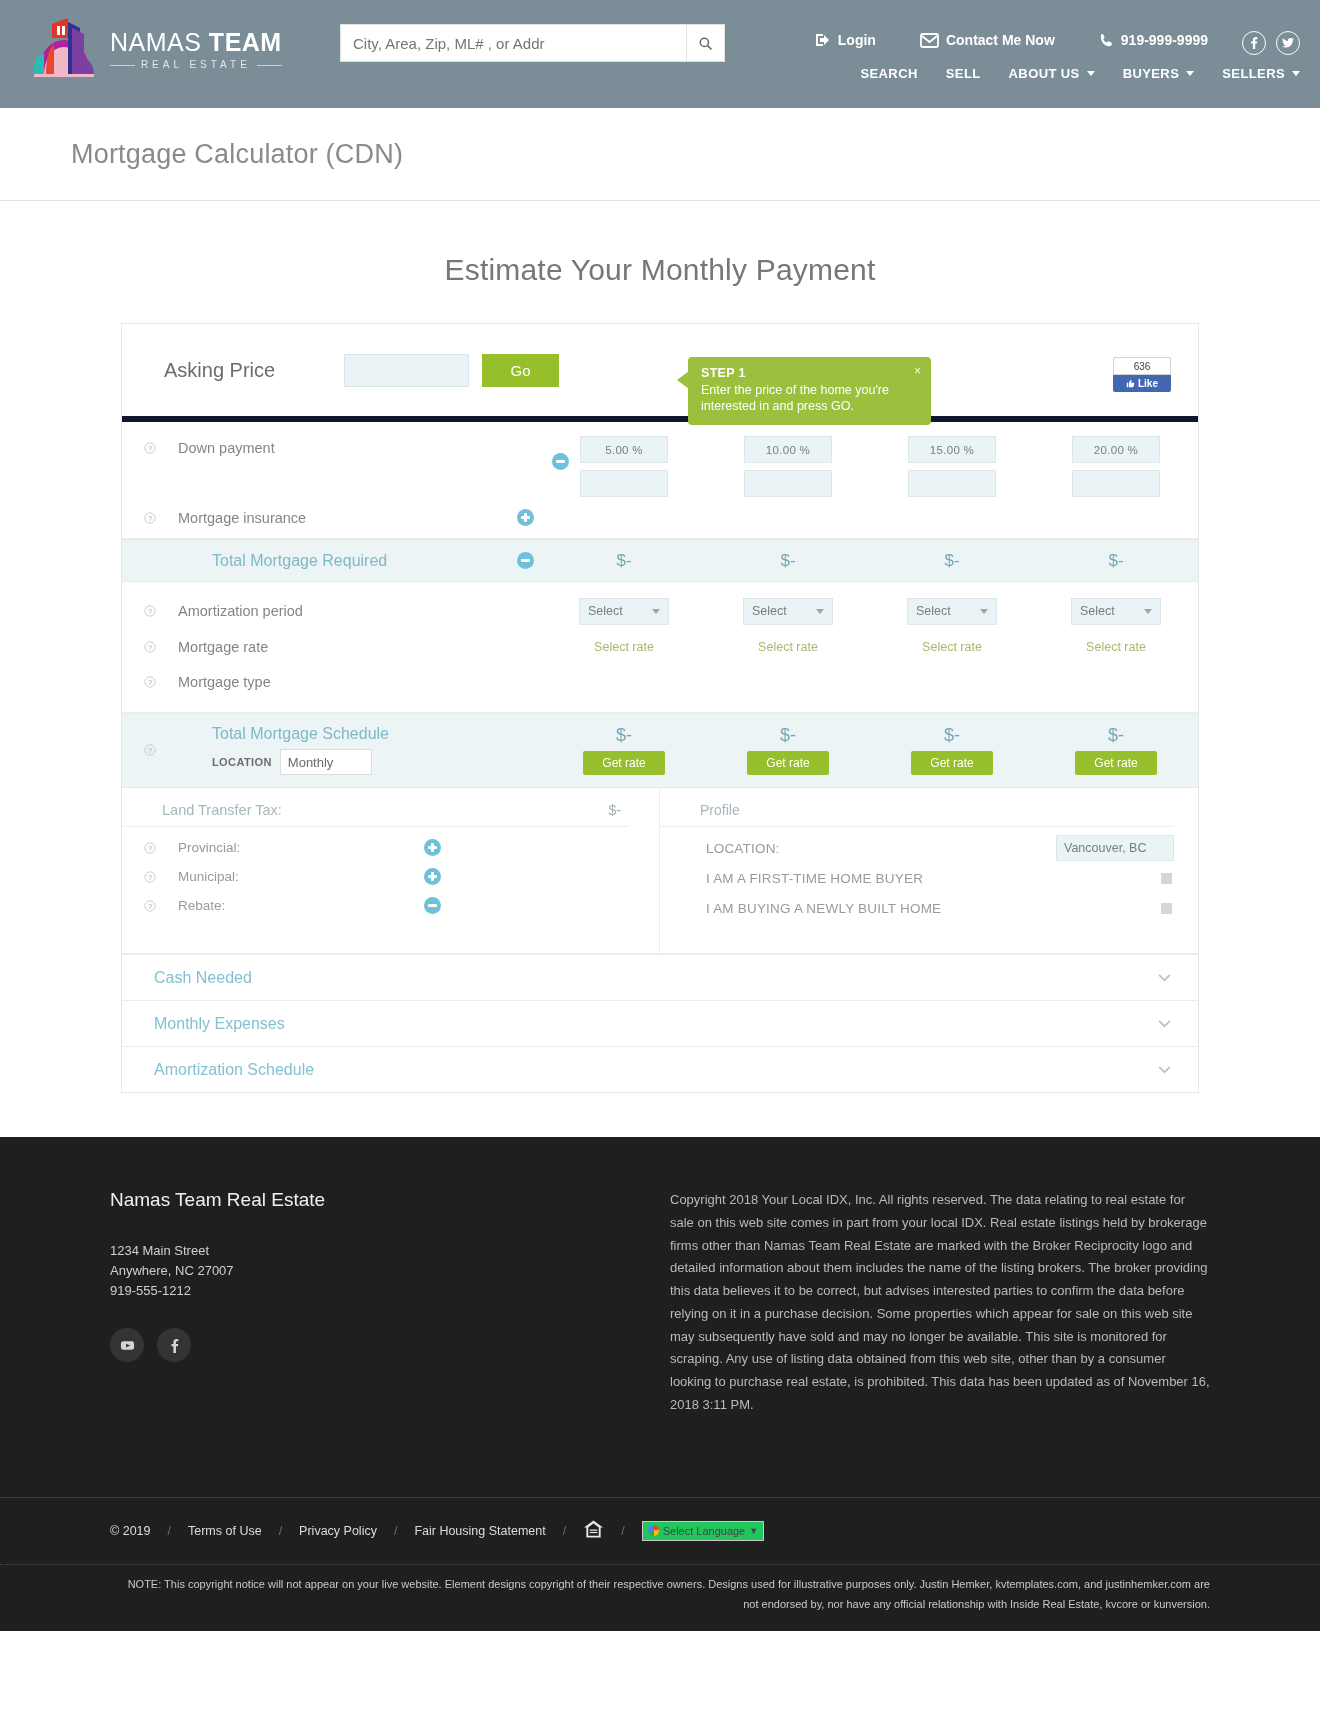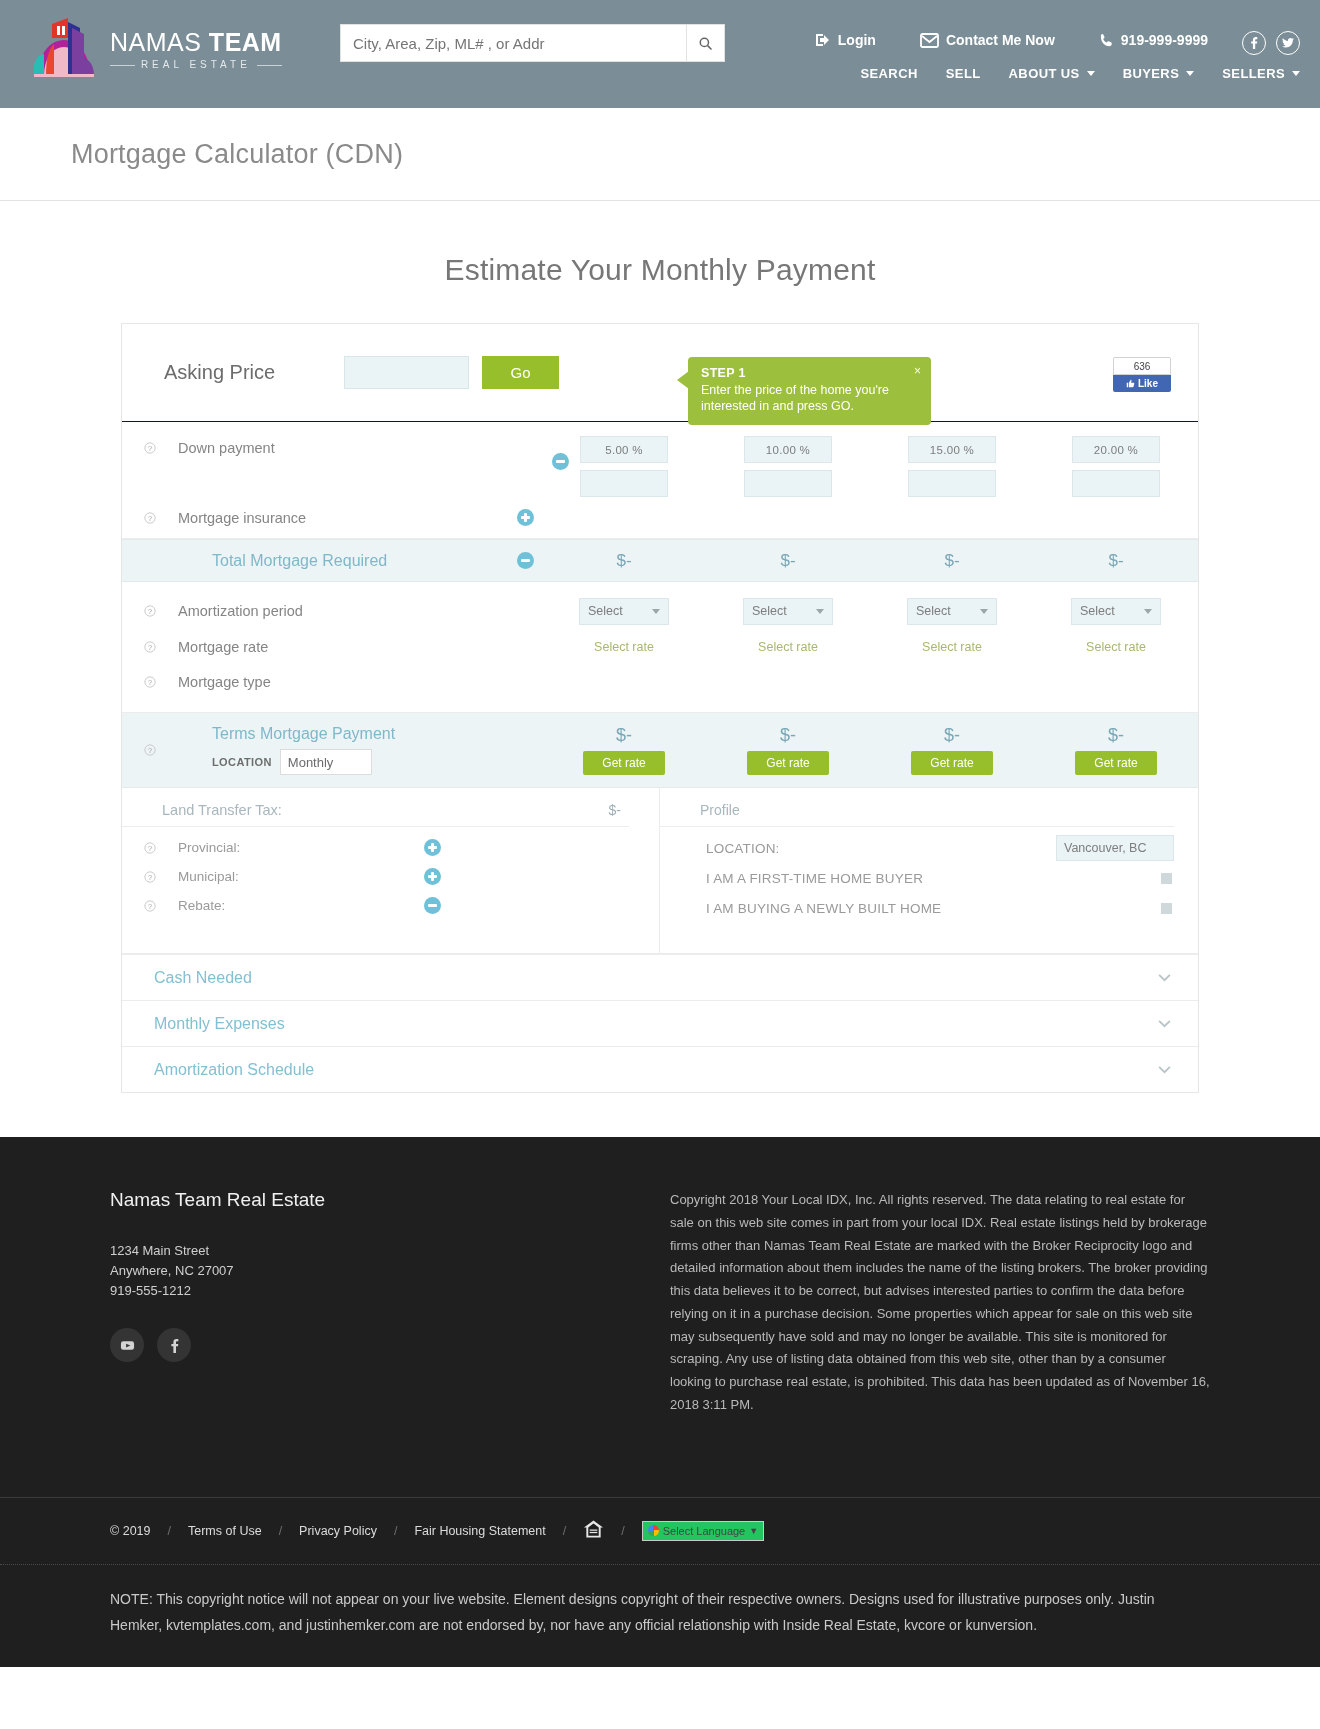--- a/index.html
+++ b/index.html
@@ -43,21 +43,21 @@
   
   .title-bar{height:93px;display:flex;align-items:center;padding-left:71px;border-bottom:1px solid #e2e2e2;background:#fff;}
   .title-bar h1{font-size:27px;font-weight:400;color:#8a8a8a;letter-spacing:.2px;}
 
   
   .calc-wrap{padding:52px 0 44px;background:#fff;}
   .calc-h2{text-align:center;font-size:30px;font-weight:400;color:#777;margin-bottom:36px;letter-spacing:.2px;}
   .calc-card{width:1078px;margin:0 auto;border:1px solid #e6e6e6;background:#fff;}
 
   
-  .ask-row{display:flex;align-items:center;height:98px;padding-left:42px;position:relative;border-bottom:1px solid #0f172a;}
+  .ask-row{display:flex;align-items:center;height:98px;padding-left:42px;position:relative;border-bottom:6px solid #0f172a;}
   .ask-label{font-size:20px;color:#6c6c6c;width:180px;}
   .ask-input{width:125px;height:33px;background:#eaf3f5;border:1px solid #d9e6e9;}
   .go-btn{margin-left:13px;width:77px;height:33px;background:#97bf2b;color:#fff;border:0;font-size:15px;cursor:pointer;font-family:"Liberation Sans",sans-serif;}
   .tip{position:absolute;left:566px;top:33px;width:243px;background:#9dbf3e;border-radius:4px;padding:9px 13px 11px;color:#fff;}
   .tip:before{content:"";position:absolute;left:-11px;top:14px;border-top:9px solid transparent;border-bottom:9px solid transparent;border-right:12px solid #9dbf3e;}
   .tip .s{font-size:12.5px;font-weight:700;letter-spacing:.3px;}
   .tip .b{font-size:12.5px;line-height:1.25;margin-top:3px;}
   .tip .x{position:absolute;right:10px;top:7px;font-size:12px;cursor:pointer;opacity:.95;}
   .fb{position:absolute;right:27px;top:33px;width:58px;}
   .fb .cnt{border:1px solid #d2d2d2;border-radius:2px 2px 0 0;height:18px;font-size:10px;color:#444;display:flex;align-items:center;justify-content:center;background:#fff;}
@@ -126,21 +126,21 @@
   .f-soc svg{width:15px;height:15px;fill:#d4d4d4;}
   .f-txt{font-size:13px;line-height:1.75;color:#b9b9b9;}
   .f-bar{margin-top:80px;border-top:1px solid #3a3a3a;padding:20px 0;}
   .f-bar-in{width:1100px;margin:0 auto;display:flex;align-items:center;gap:17px;font-size:12.5px;color:#dcdcdc;}
   .f-bar-in a{color:#dcdcdc;text-decoration:none;cursor:pointer;}
   .f-bar-in .sep{color:#6e6e6e;}
   .eho svg{width:21px;height:23px;fill:#e6e6e6;}
   .gtrans{background:#22c55e;border:1px solid #c9c9c9;height:20px;display:flex;align-items:center;gap:4px;padding:0 5px;font-size:11px;color:#444;cursor:pointer;}
   .gtrans .g{width:11px;height:11px;border-radius:50%;background:conic-gradient(#ea4335 0 25%,#fbbc05 0 50%,#34a853 0 75%,#4285f4 0);}
   .note{border-top:1px dotted #4a4a4a;padding:9px 0 16px;}
-  .note-in{width:1100px;margin:12px auto;font-size:14px;line-height:1.9;color:#c9c9c9;}
+  .note-in{width:1100px;margin:0 auto;font-size:11px;line-height:1.9;color:#c9c9c9;text-align:right;}
 </style>
 </head>
 <body>
 
 <div class="page">
 
   <div class="header">
     <div class="header-inner">
       <div class="hdr-top">
         <div class="logo-wrap">
@@ -418,21 +418,21 @@
       </div>
 
       <div class="pay-band">
         <div class="qicon">
           <svg viewBox="0 0 14 14">
               <circle cx="7" cy="7" r="6" fill="none" stroke="#c3c3c3"></circle>
               <text x="7" y="10.3" font-size="8.5" text-anchor="middle" fill="#a5a5a5" font-family="Liberation Sans">?</text>
             </svg>
         </div>
         <div class="pay-left">
-          <div class="t">Terms Mortgage Payment</div>
+          <div class="t">Total Mortgage Schedule</div>
           <div class="pay-freq">
             <span class="fl">LOCATION</span>
             <div class="freq-sel">
               <span>Monthly</span>
               <i class="ca"></i>
             </div>
           </div>
         </div>
         <div class="paycol">
           <div class="amt">$-</div>

